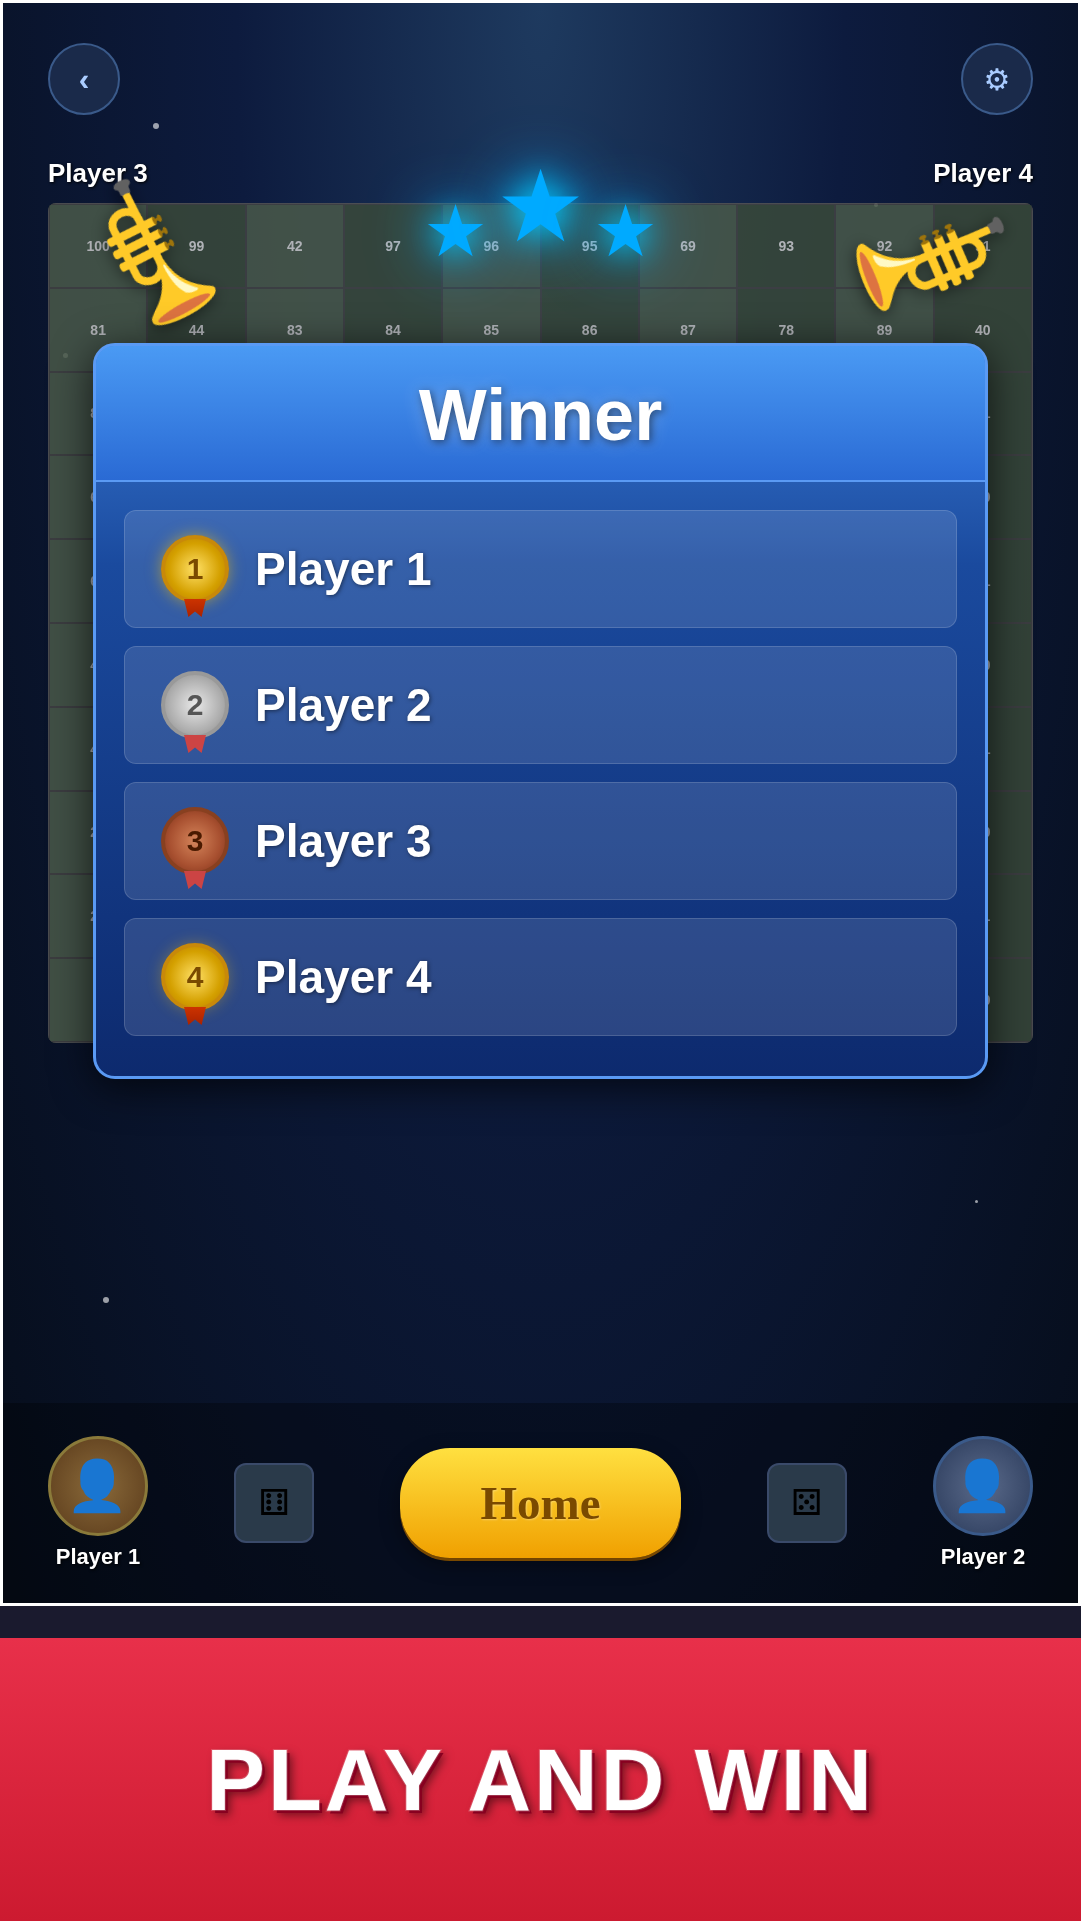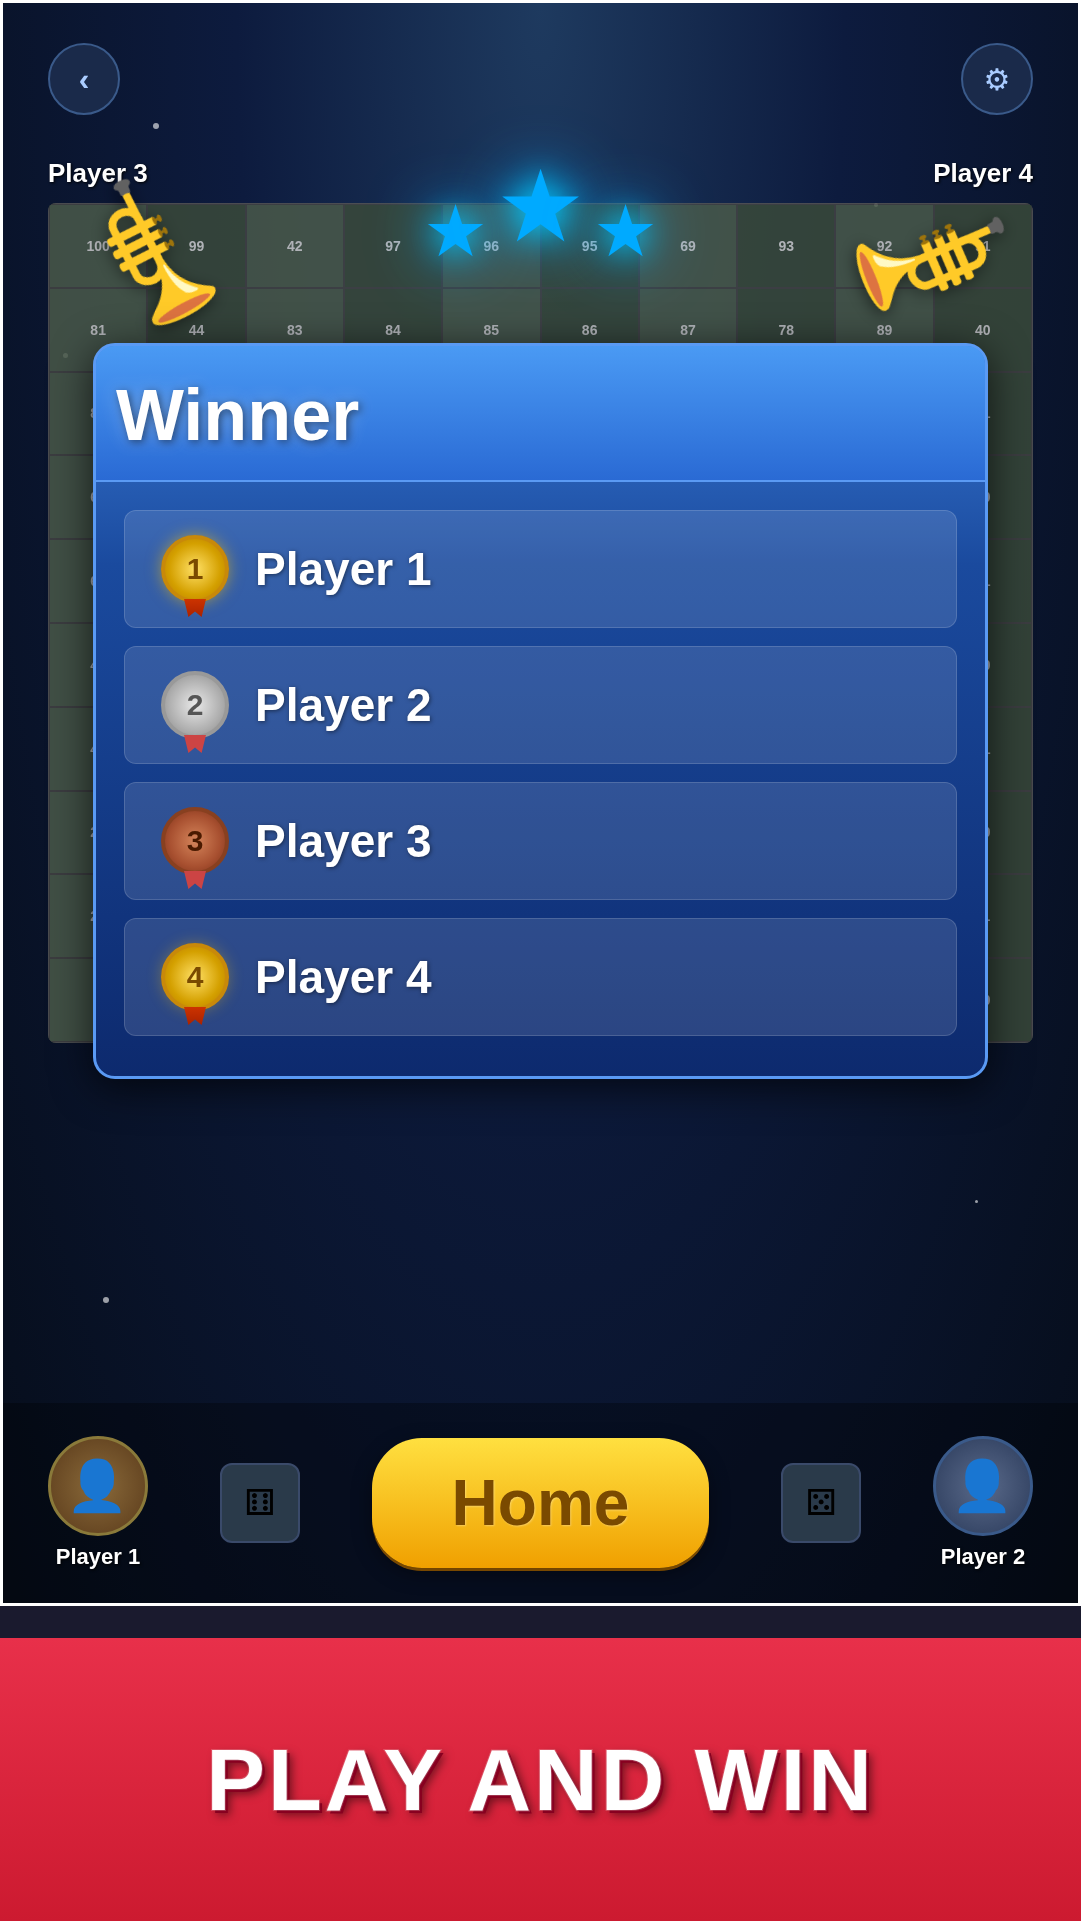--- a/index.html
+++ b/index.html
@@ -190,20 +190,21 @@
       border: 3px solid #5a9af4;
       z-index: 20;
       padding-bottom: 40px;
       box-shadow: 0 8px 40px rgba(0,0,0,0.7);
     }
 
     .winner-header {
       background: linear-gradient(180deg, #4a9af4 0%, #2a6ad4 100%);
       border-radius: 18px 18px 0 0;
       padding: 28px 20px 24px;
+      text-align: center;
       border-bottom: 2px solid #5a9af4;
     }
 
     .winner-title {
       color: white;
       font-size: 72px;
       font-weight: 900;
       text-shadow: 2px 2px 8px rgba(0,0,0,0.5), 0 0 20px rgba(255,255,255,0.3);
       font-family: 'Arial Black', Arial, sans-serif;
     }
@@ -354,24 +355,24 @@
       align-items: center;
       justify-content: center;
       font-size: 36px;
     }
 
     .home-btn {
       background: linear-gradient(180deg, #ffe040 0%, #f0a000 100%);
       border: none;
       border-radius: 50px;
       padding: 28px 80px;
-      font-size: 64px;
+      font-size: 47px;
       font-weight: 900;
       color: #7a4a00;
-      font-family: Liberation Sans, sans-serif;
+      font-family: Liberation Serif, serif;
       cursor: pointer;
       box-shadow: 0 6px 20px rgba(0,0,0,0.4), 0 3px 0 #a06000;
       text-shadow: 1px 1px 2px rgba(255,255,255,0.3);
     }
 
     
     .bottom-banner {
       width: 100%;
       height: 285px;
       background: linear-gradient(180deg, #e8304a 0%, #cc1a30 100%);

